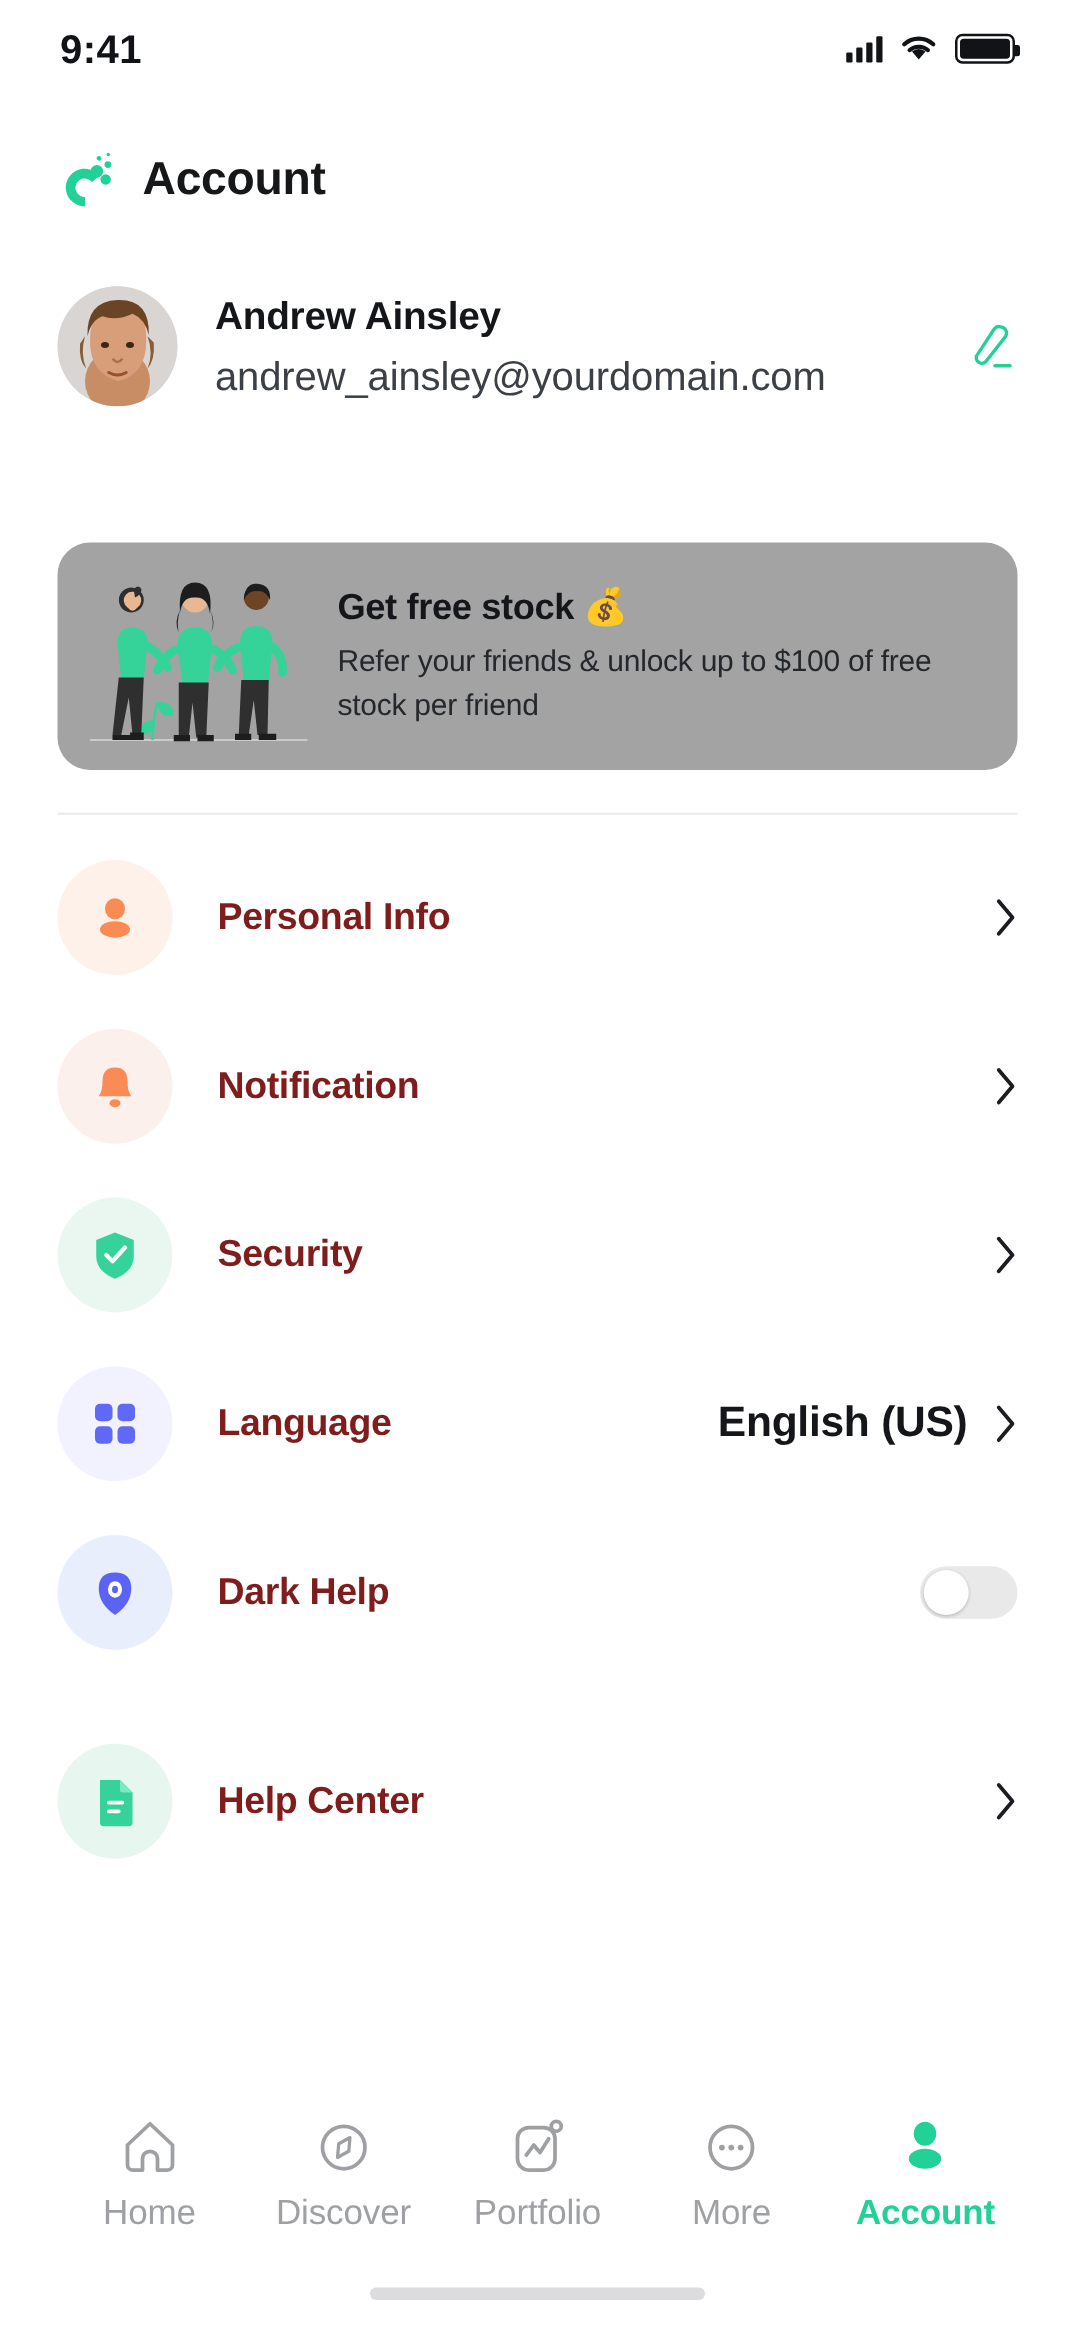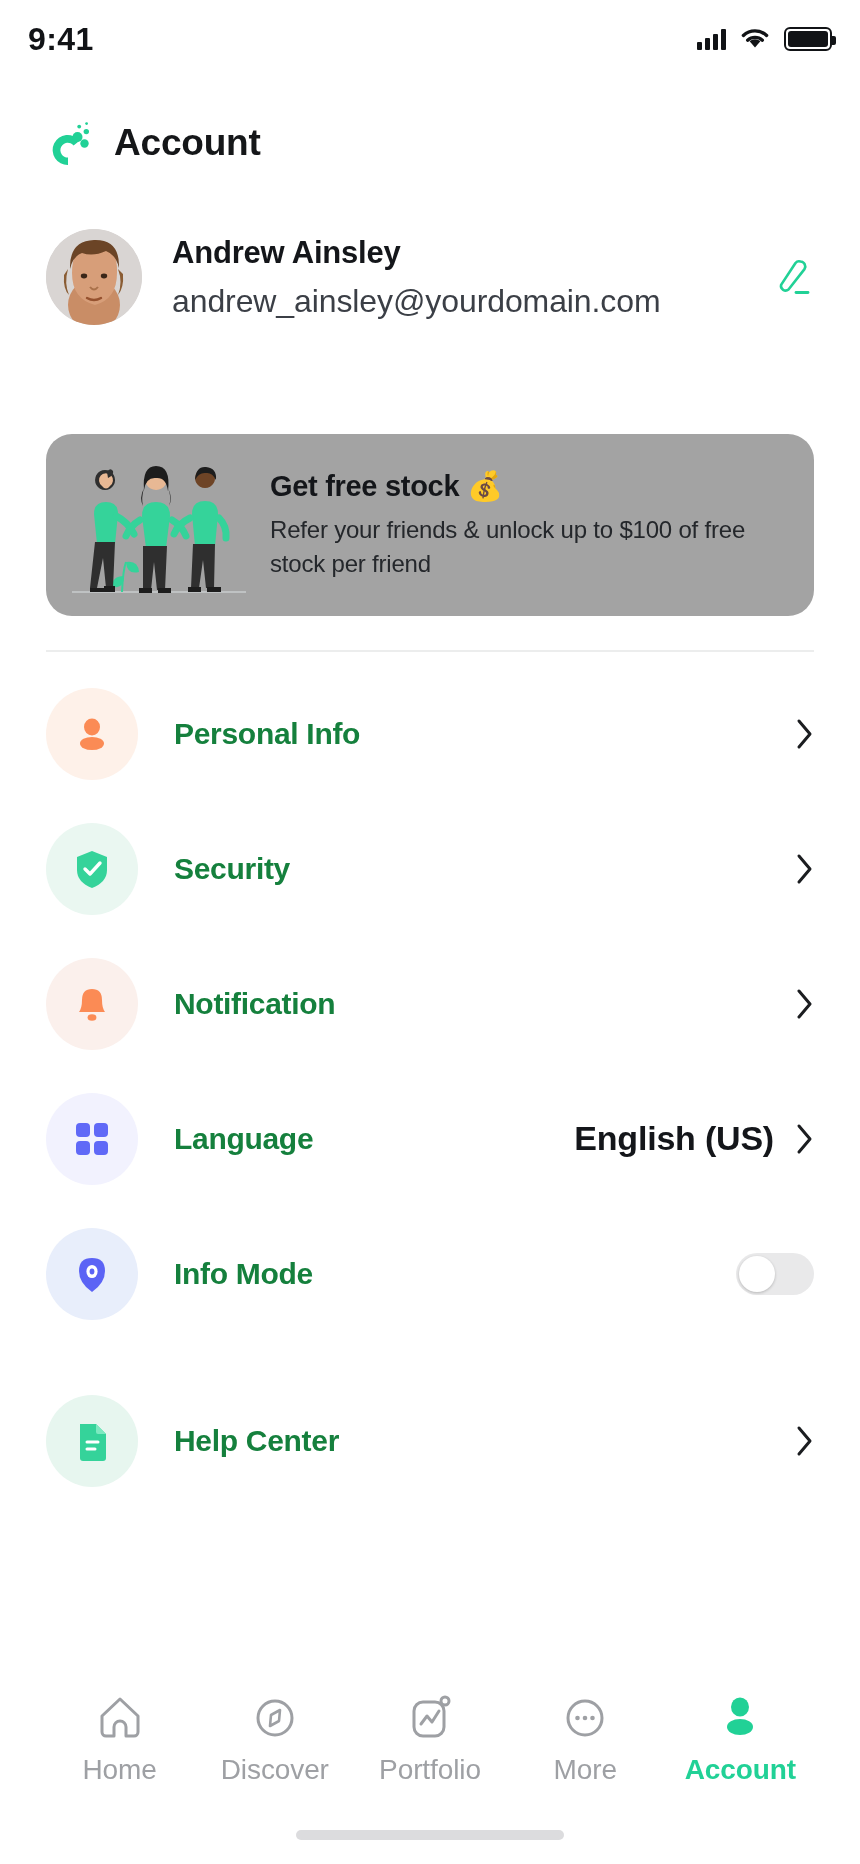--- a/index.html
+++ b/index.html
@@ -12,21 +12,21 @@
   .phone{
     position:relative;
     width:860px; height:1864px;
     background:#ffffff;
   }
 
   
   .statusbar{
     position:absolute; top:0; left:0; right:0; height:78px;
     display:flex; align-items:center; justify-content:space-between;
-    padding:0 28px;
+    padding:0 48px;
   }
   .status-time{
     font-size:32px; font-weight:700; color:#111316; letter-spacing:0.4px;
   }
   .status-right{ display:flex; align-items:center; gap:14px; }
   .signal{ display:flex; align-items:flex-end; gap:3px; height:22px; }
   .signal i{ display:block; width:5px; background:#111316; border-radius:1px; }
   .signal i:nth-child(1){ height:8px; }
   .signal i:nth-child(2){ height:12px; }
   .signal i:nth-child(3){ height:16px; }
@@ -98,21 +98,21 @@
   .row{
     height:135px; display:flex; align-items:center;
     padding:0 46px;
   }
   .row-icon{
     width:92px; height:92px; border-radius:50%; flex:none;
     display:flex; align-items:center; justify-content:center;
   }
   .row-label{
     margin-left:36px; font-size:30px; font-weight:700;
-    color:#15803d; letter-spacing:-0.3px; flex:1;
+    color:#7f1d1d; letter-spacing:-0.3px; flex:1;
   }
   .row-value{
     font-size:34px; color:#14161a; font-weight:700; margin-right:22px;
     letter-spacing:-0.2px;
   }
   .chev{
     width:18px; height:32px; flex:none; display:flex; align-items:center;
   }
   .toggle{
     width:78px; height:42px; border-radius:21px; background:#e9e9ea;
@@ -274,42 +274,42 @@
       </div>
       <div class="row-label">Personal Info</div>
       <div class="chev">
         <svg width="18" height="32" viewBox="0 0 18 32">
             <path d="M3 3 L14 16 L3 29" stroke="#1b1d20" stroke-width="3" fill="none" stroke-linecap="round" stroke-linejoin="round"></path>
           </svg>
       </div>
     </div>
 
     <div class="row">
+      <div class="row-icon" style="background:#FBF0EC;">
+        <svg width="40" height="40" viewBox="0 0 40 40">
+          <path d="M20 5 q10 0 10 11 q0 8 3 12 h-26 q3 -4 3 -12 q0 -11 10 -11Z" fill="#FB8B55"></path>
+          <ellipse cx="20" cy="33.5" rx="4.4" ry="3.2" fill="#FB8B55"></ellipse>
+        </svg>
+      </div>
+      <div class="row-label">Notification</div>
+      <div class="chev">
+        <svg width="18" height="32" viewBox="0 0 18 32">
+            <path d="M3 3 L14 16 L3 29" stroke="#1b1d20" stroke-width="3" fill="none" stroke-linecap="round" stroke-linejoin="round"></path>
+          </svg>
+      </div>
+    </div>
+
+    <div class="row">
       <div class="row-icon" style="background:#EAF7F1;">
         <svg width="40" height="42" viewBox="0 0 40 42">
           <path d="M20 3 L35 9 v13 q0 12 -15 18 q-15 -6 -15 -18 V9Z" fill="#35D39A"></path>
           <path d="M13 21 l5 5 l10 -11" stroke="#ffffff" stroke-width="3.4" fill="none" stroke-linecap="round" stroke-linejoin="round"></path>
         </svg>
       </div>
       <div class="row-label">Security</div>
-      <div class="chev">
-        <svg width="18" height="32" viewBox="0 0 18 32">
-            <path d="M3 3 L14 16 L3 29" stroke="#1b1d20" stroke-width="3" fill="none" stroke-linecap="round" stroke-linejoin="round"></path>
-          </svg>
-      </div>
-    </div>
-
-    <div class="row">
-      <div class="row-icon" style="background:#FBF0EC;">
-        <svg width="40" height="40" viewBox="0 0 40 40">
-          <path d="M20 5 q10 0 10 11 q0 8 3 12 h-26 q3 -4 3 -12 q0 -11 10 -11Z" fill="#FB8B55"></path>
-          <ellipse cx="20" cy="33.5" rx="4.4" ry="3.2" fill="#FB8B55"></ellipse>
-        </svg>
-      </div>
-      <div class="row-label">Notification</div>
       <div class="chev">
         <svg width="18" height="32" viewBox="0 0 18 32">
             <path d="M3 3 L14 16 L3 29" stroke="#1b1d20" stroke-width="3" fill="none" stroke-linecap="round" stroke-linejoin="round"></path>
           </svg>
       </div>
     </div>
 
     <div class="row">
       <div class="row-icon" style="background:#F2F2FE;">
         <svg width="38" height="38" viewBox="0 0 38 38">
@@ -329,21 +329,21 @@
     </div>
 
     <div class="row">
       <div class="row-icon" style="background:#E8EEFB;">
         <svg width="40" height="40" viewBox="0 0 40 40">
           <path d="M20 4 q13 0 13 13 q0 12 -13 21 q-13 -9 -13 -21 q0 -13 13 -13Z" fill="#5B63F5"></path>
           <ellipse cx="20" cy="17.5" rx="5.6" ry="6.6" fill="#ffffff"></ellipse>
           <ellipse cx="20" cy="17.5" rx="2.4" ry="3" fill="#5B63F5"></ellipse>
         </svg>
       </div>
-      <div class="row-label">Info Mode</div>
+      <div class="row-label">Dark Help</div>
       <div class="toggle">
           <span class="knob"></span>
         </div>
     </div>
 
     <div class="row" style="margin-top:32px;">
       <div class="row-icon" style="background:#E7F6EF;">
         <svg width="36" height="42" viewBox="0 0 36 42">
           <path d="M6 4 h16 l10 10 v24 a3 3 0 0 1 -3 3 H9 a3 3 0 0 1 -3 -3Z" fill="#35D39A"></path>
           <path d="M22 4 v8 a2 2 0 0 0 2 2 h8Z" fill="#7de9c0"></path>

